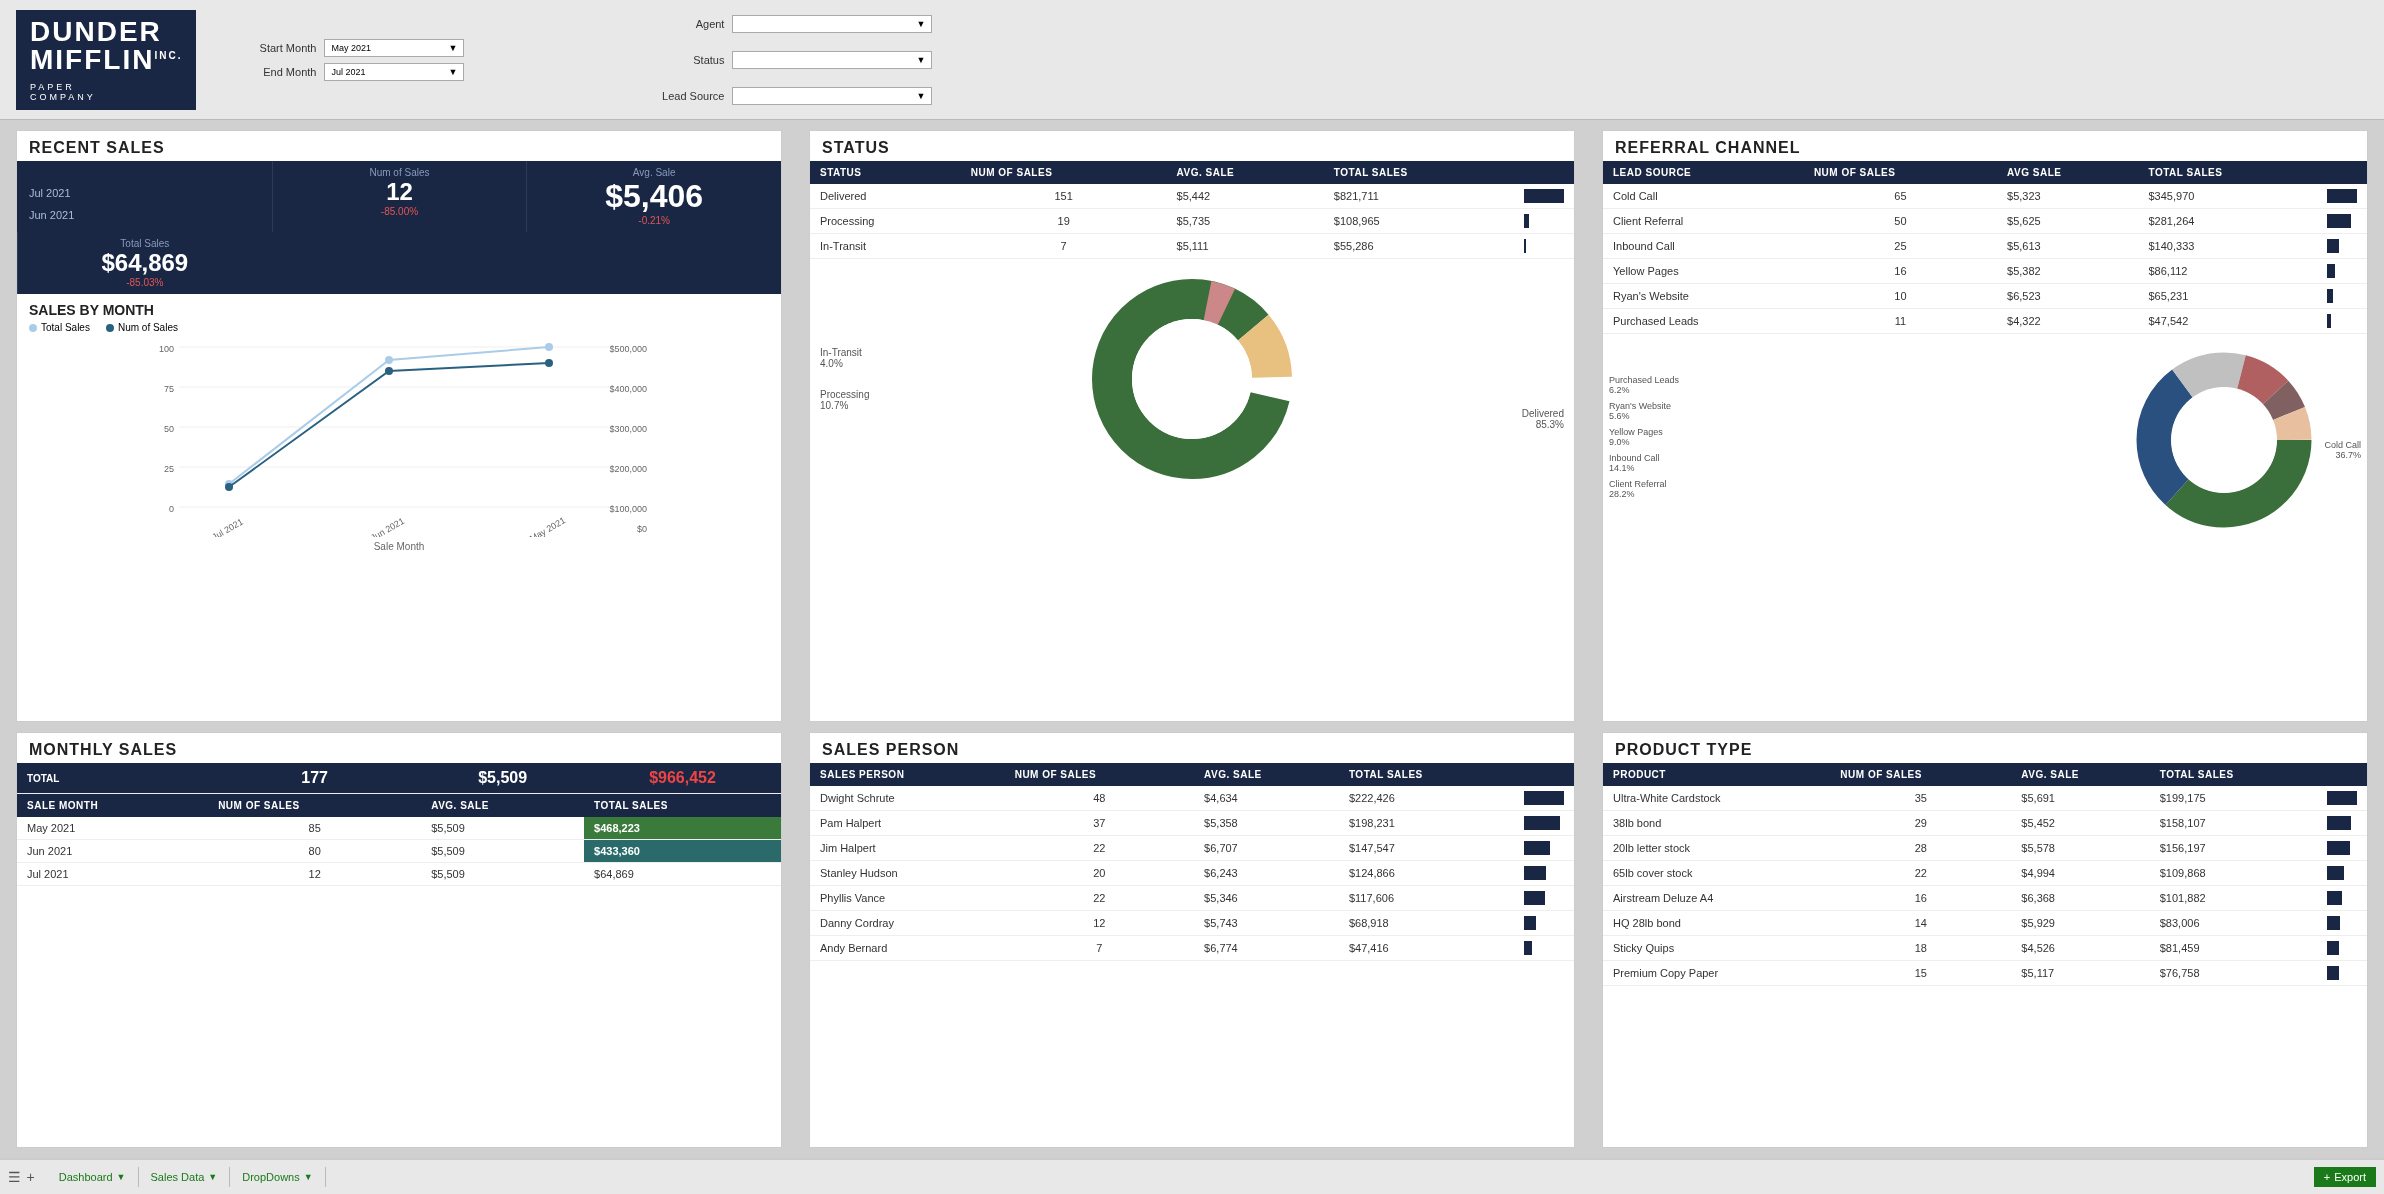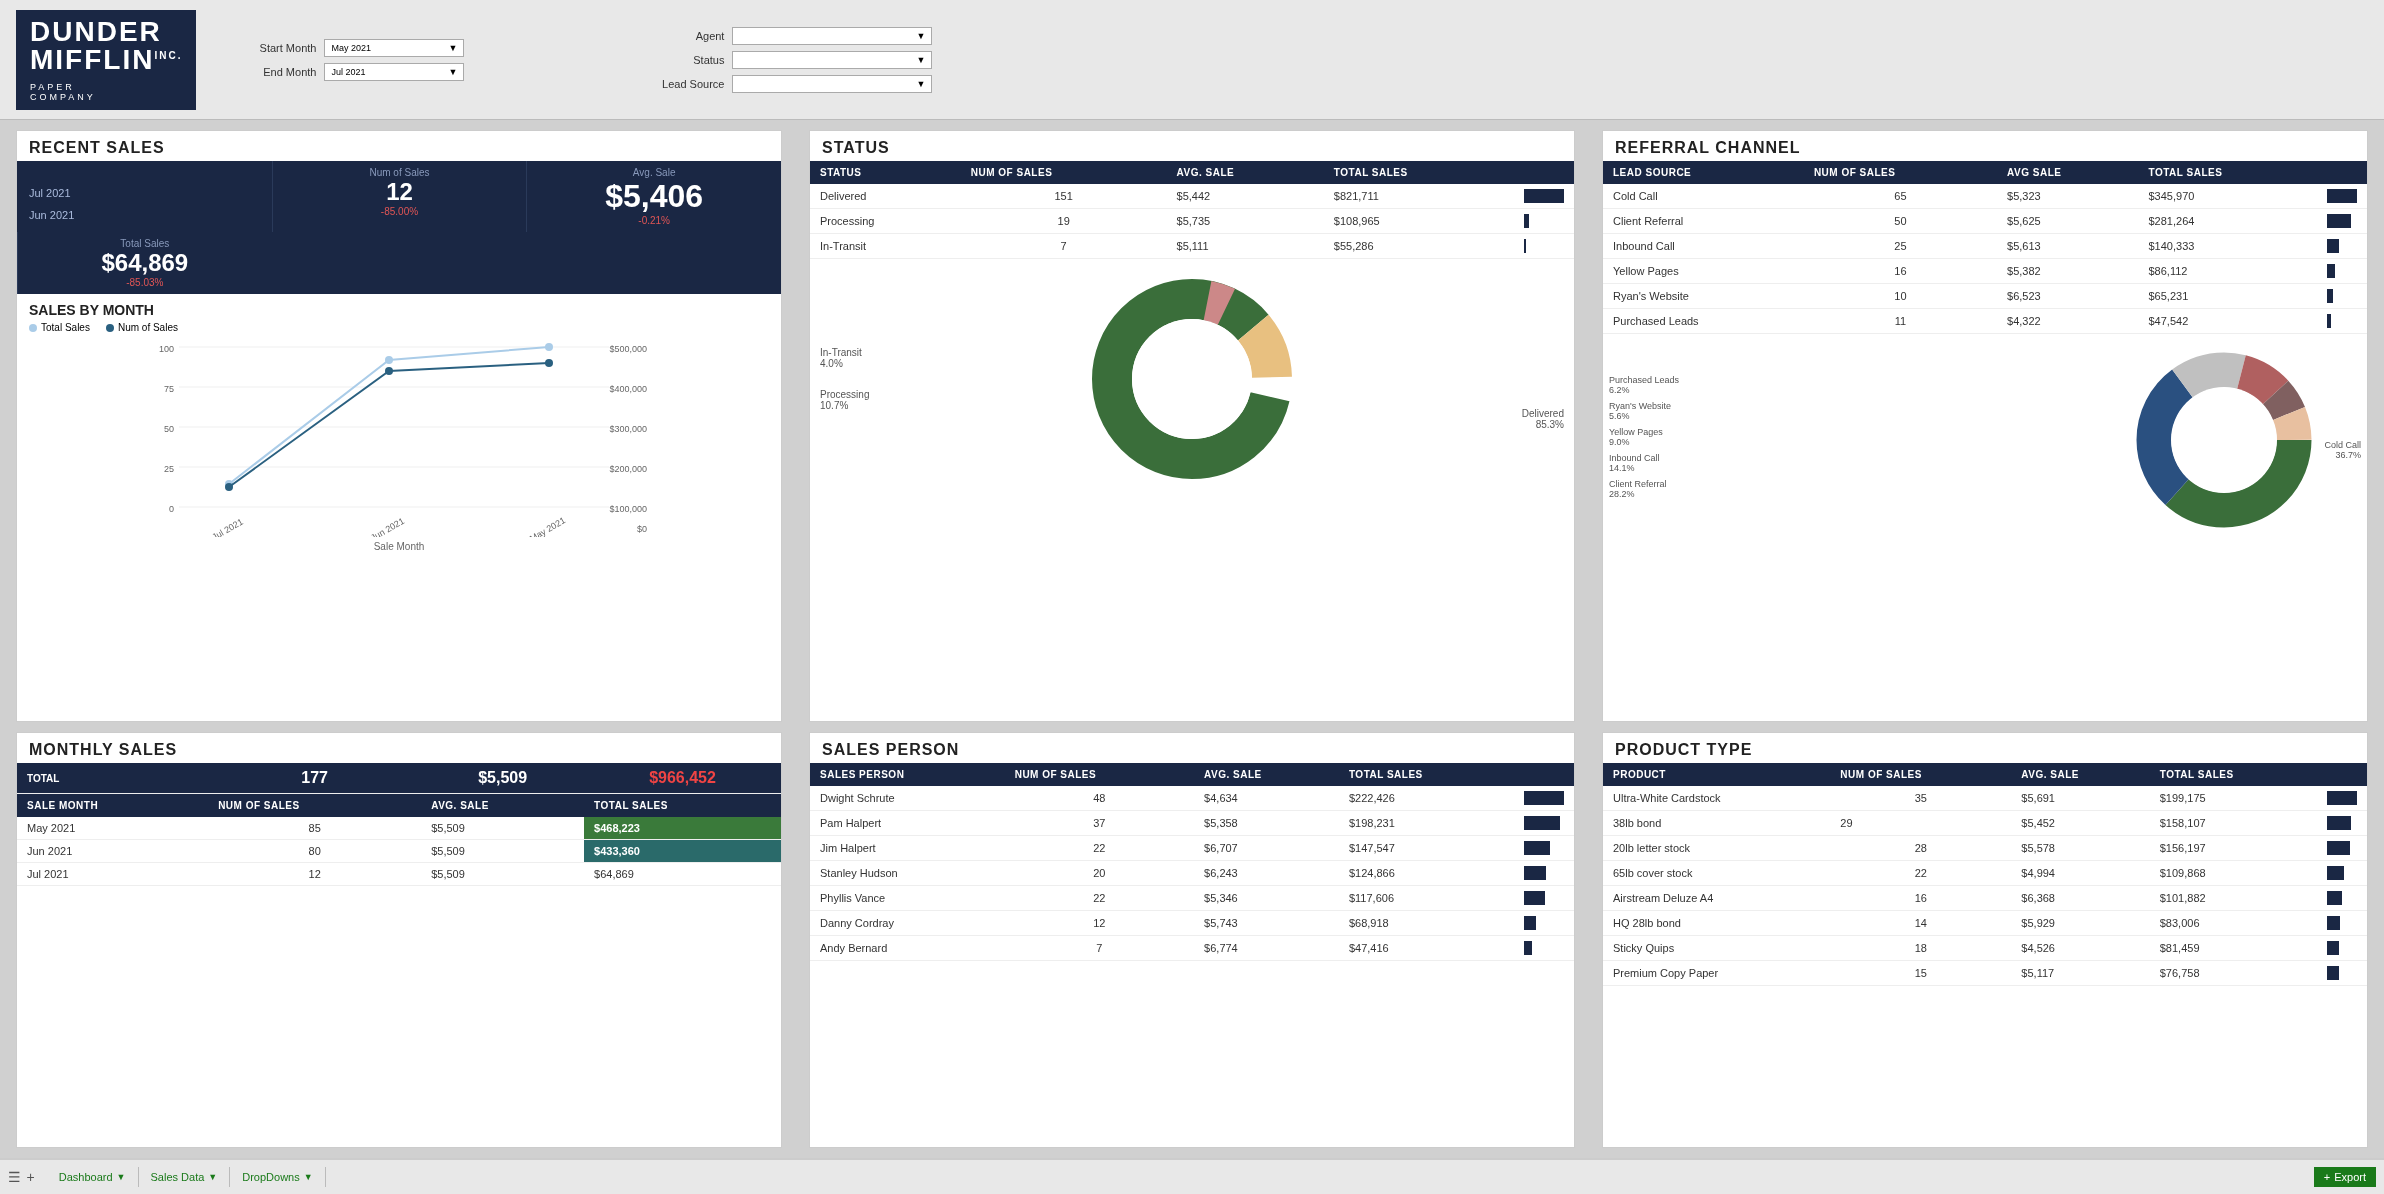--- a/index.html
+++ b/index.html
@@ -14,21 +14,21 @@
     .logo-mifflin { font-size: 28px; font-weight: 900; line-height: 1; letter-spacing: 2px; }
     .logo-paper { font-size: 9px; letter-spacing: 3px; margin-top: 2px; }
     .logo-company { font-size: 9px; letter-spacing: 3px; }
     
     .filter-group { display: flex; flex-direction: column; gap: 6px; margin-right: 60px; }
     .filter-row { display: flex; align-items: center; gap: 8px; }
     .filter-label { color: #333; font-size: 11px; min-width: 80px; text-align: right; }
     .filter-select { border: 1px solid #aaa; background: white; padding: 3px 6px; font-size: 11px; width: 140px; display: flex; align-items: center; justify-content: space-between; cursor: pointer; }
     .filter-select span { font-size: 9px; }
     
-    .filter-group2 { display: flex; flex-direction: column; gap: 6px; margin-left: 120px; }
+    .filter-group2 { display: flex; flex-direction: column; gap: 18px; margin-left: 120px; }
     
     
     .content { flex: 1; padding: 10px 16px; display: grid; grid-template-rows: auto auto; gap: 10px; }
     .row { display: grid; grid-template-columns: 1fr 1fr 1fr; gap: 27px; }
     
     
     .panel { background: white; border: 1px solid #ccc; }
     .panel-title { font-size: 16px; font-weight: 700; color: #222; padding: 8px 12px 4px; text-transform: uppercase; letter-spacing: 1px; }
     
     
@@ -503,21 +503,21 @@
     <td>Ultra-White Cardstock</td>
     <td style="text-align:center;">35</td>
     <td>$5,691</td>
     <td>$199,175</td>
     <td class="bar-cell">
                   <div class="mini-bar" style="width:100%;"></div>
                 </td>
   </tr>
               <tr>
     <td>38lb bond</td>
-    <td style="text-align:left;">29</td>
+    <td style="text-align:center;">29</td>
     <td>$5,452</td>
     <td>$158,107</td>
     <td class="bar-cell">
                   <div class="mini-bar" style="width:79%;"></div>
                 </td>
   </tr>
               <tr>
     <td>20lb letter stock</td>
     <td style="text-align:center;">28</td>
     <td>$5,578</td>

